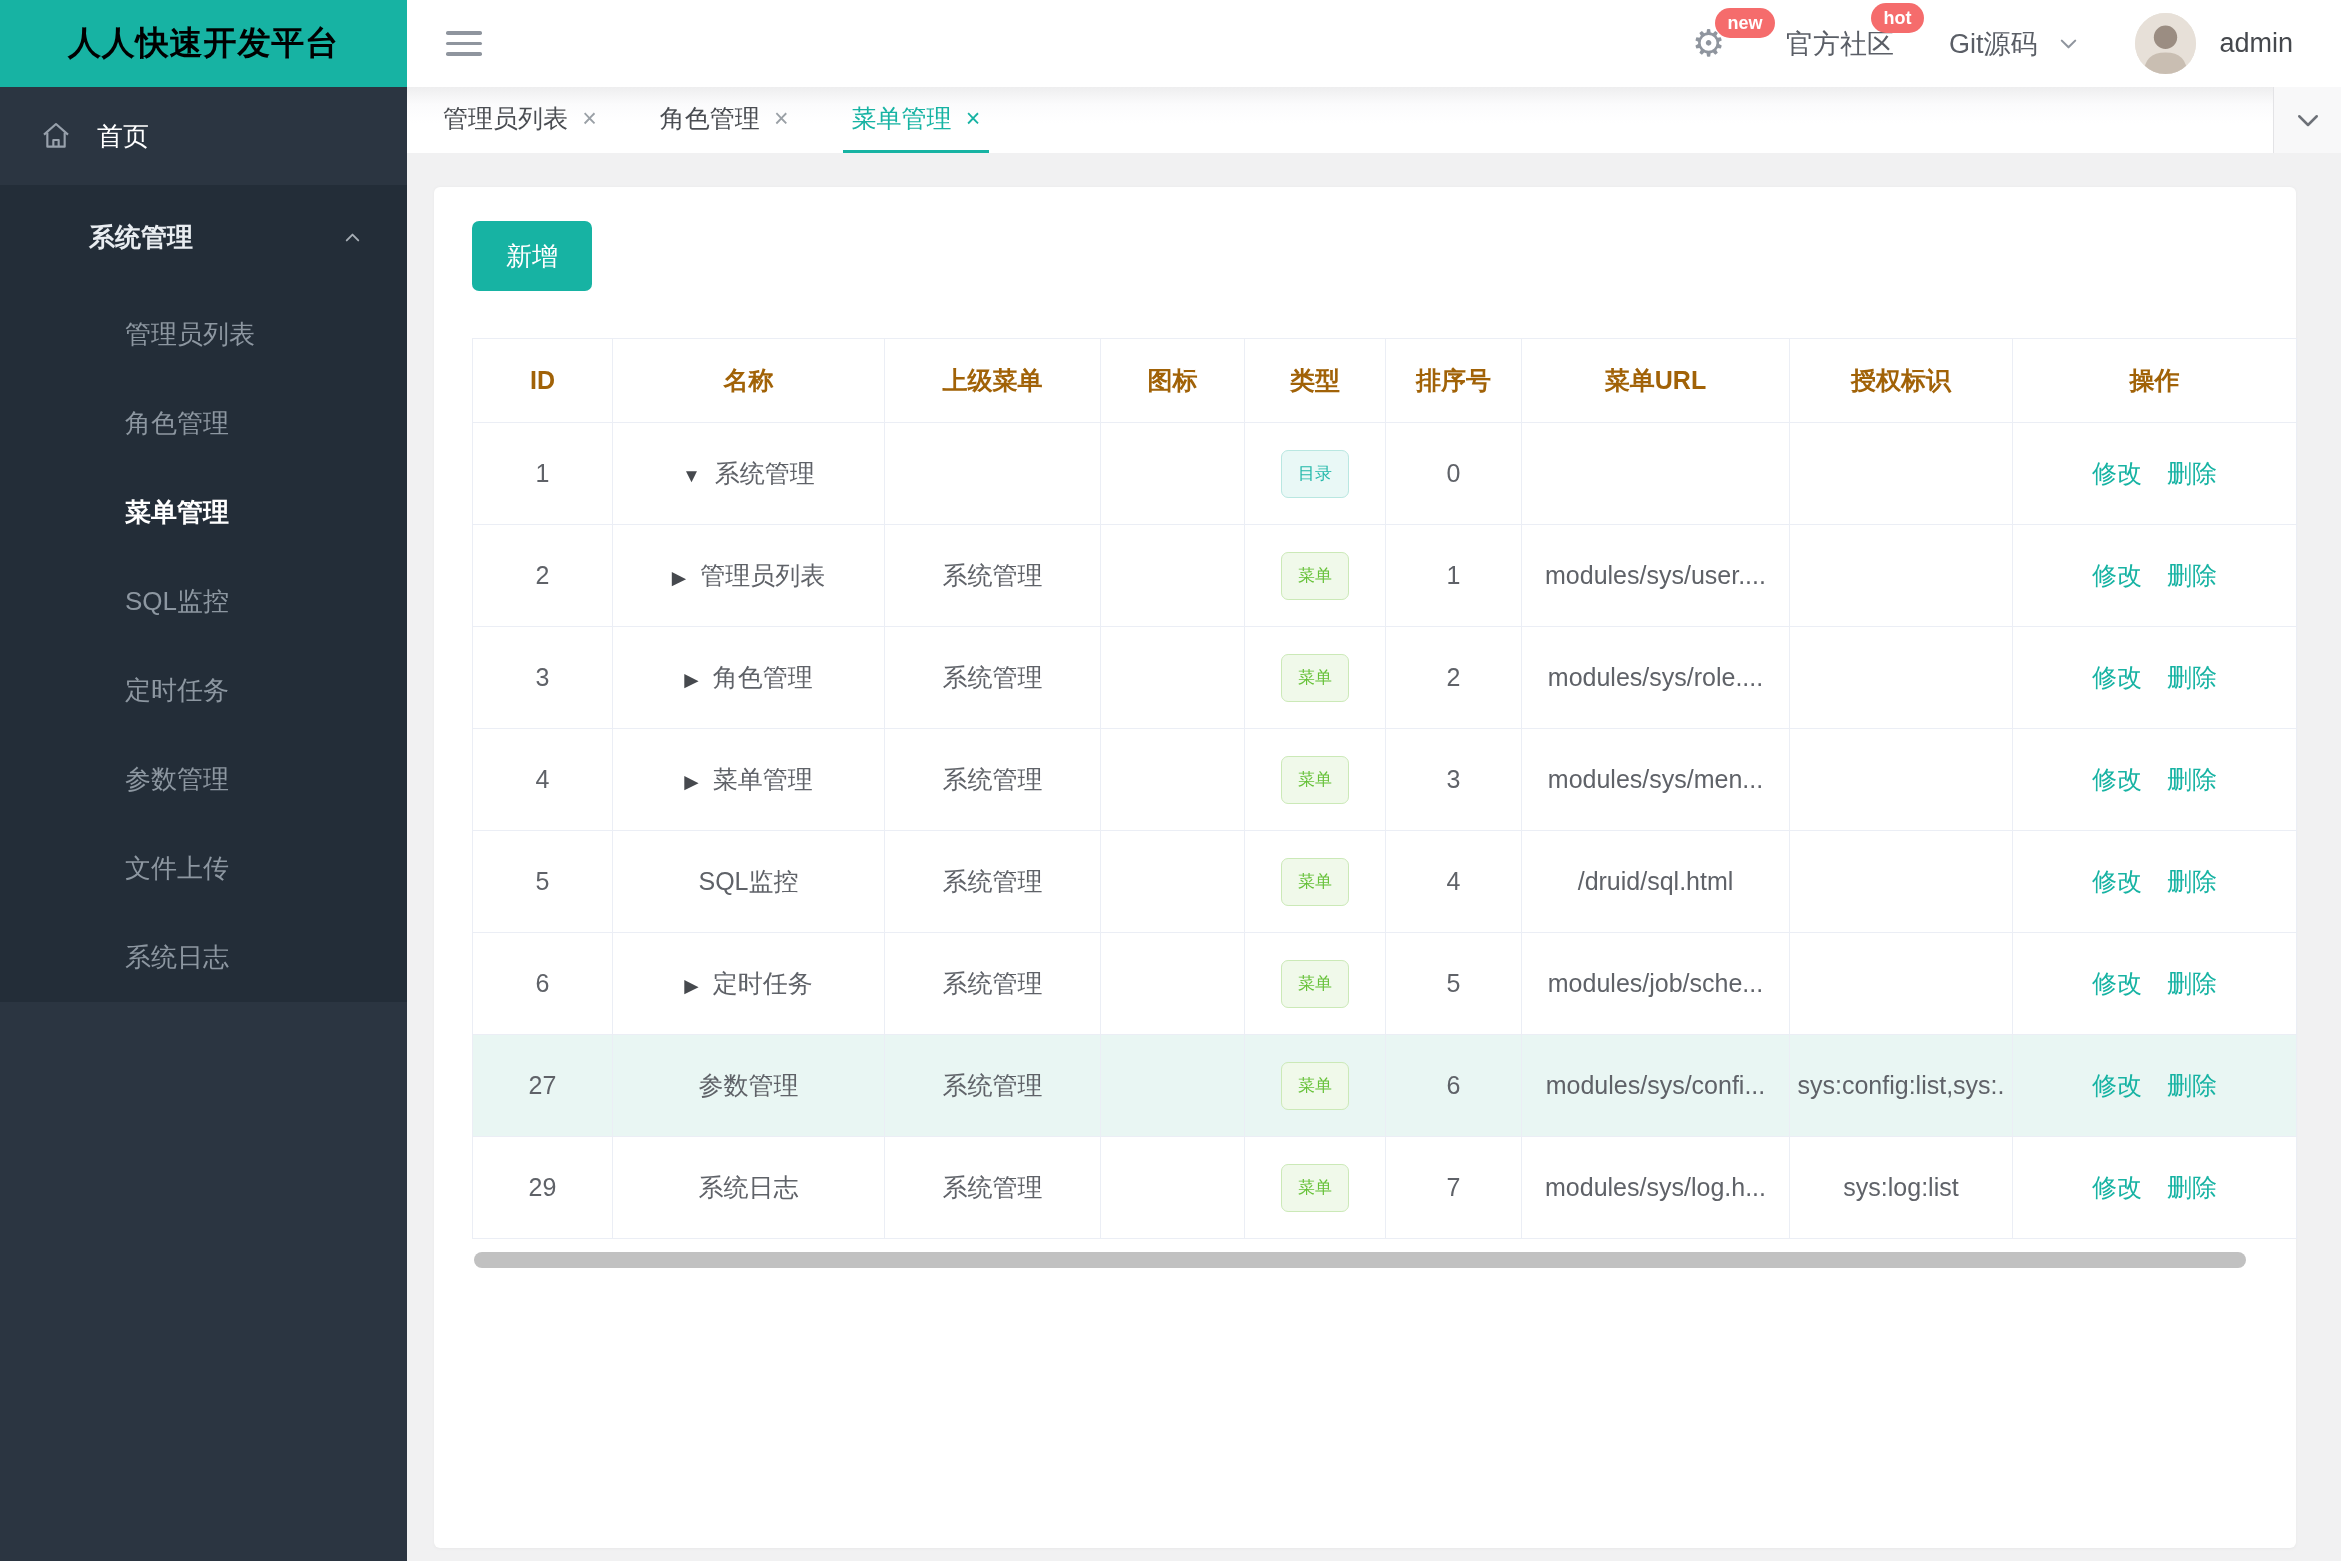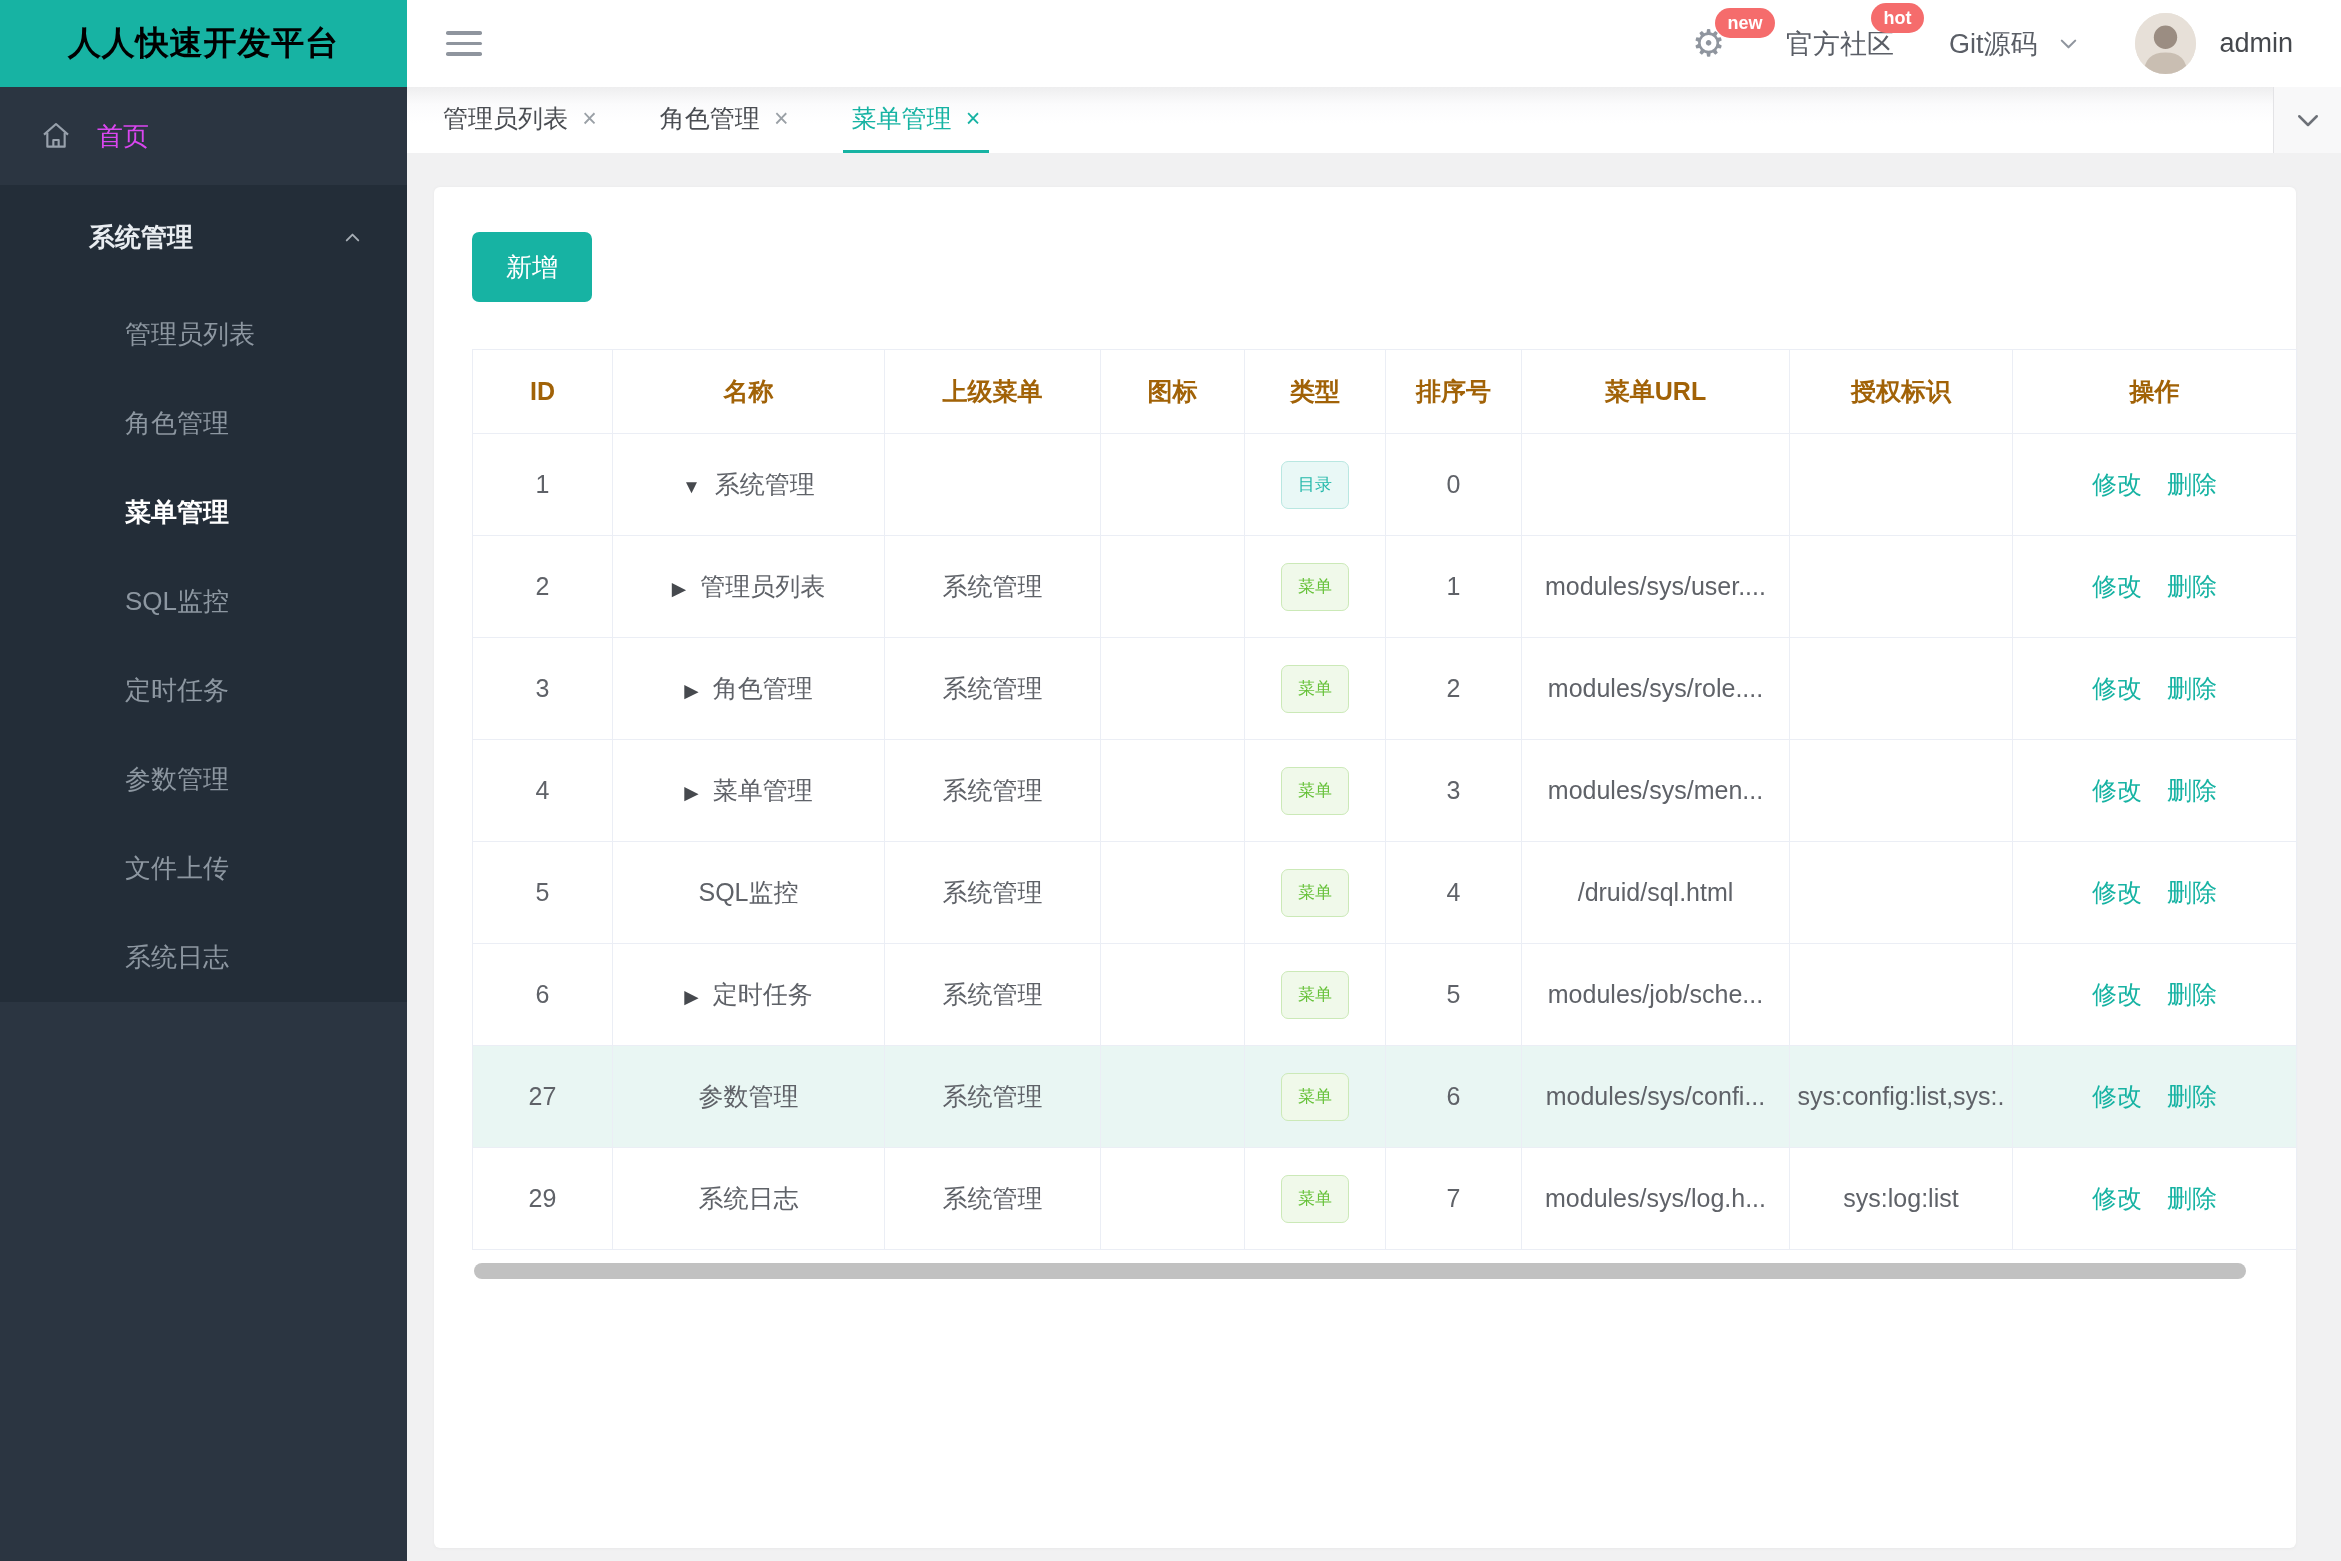--- a/index.html
+++ b/index.html
@@ -32,21 +32,21 @@
   .hdr-link .badge { top:-23px; right:-30px; }
   .git-wrap { display:flex; align-items:center; gap:20px; }
   .chev { width:23px; height:23px; }
   .user-wrap { display:flex; align-items:center; gap:23px; }
   .avatar { width:61px; height:61px; border-radius:50%; overflow:hidden; background:#e7e1da; }
   .admin-name { font-size:27px; color:#45484d; }
   
   .sidebar { position:absolute; left:0; top:87px; width:407px; bottom:0; background:#2b3541; }
   .side-home {
     height:98px; display:flex; align-items:center; gap:25px; padding-left:40px;
-    color:#d946ef; font-size:26px; cursor:pointer;
+    color:#ffffff; font-size:26px; cursor:pointer;
   }
   .side-group { background:#232d38; }
   .group-header {
     height:105px; display:flex; align-items:center; padding-left:89px;
     color:#e9edf1; font-size:26px; font-weight:bold; position:relative; cursor:pointer;
   }
   .group-header .chev { position:absolute; right:43px; }
   .side-items li {
     list-style:none; height:89px; display:flex; align-items:center; padding-left:125px;
     color:#8d97a1; font-size:26px; cursor:pointer;
@@ -68,21 +68,21 @@
   .tabs-dd {
     position:absolute; right:0; top:0; bottom:0; width:69px; background:#f8f8f9;
     border-left:0.9px solid #e3e3e6; display:flex; align-items:center; justify-content:center; cursor:pointer;
   }
   .tabs-dd .chev { width:30px; height:30px; }
   
   .content { position:absolute; left:407px; top:153px; right:0; bottom:0; background:#f1f1f2; }
   .card {
     position:absolute; left:27px; top:34px; right:46px; bottom:14.2px;
     background:#fff; border-radius:6px; box-shadow:0 0.9px 3.6px rgba(0,0,0,.04);
-    padding:45px 38px 0 38px;
+    padding:34px 38px 0 38px;
   }
   .btn-add {
     display:inline-block; background:#17b3a3; color:#fff; font-size:26px;
     padding:0 34px; height:70px; line-height:70px; border:none; border-radius:7.1px; cursor:pointer;
   }
   
   table { border-collapse:collapse; table-layout:fixed; width:1824px; margin-top:47px;
           border:0.9px solid #ebeef5; }
   th, td {
     border-right:0.9px solid #ebeef5; border-bottom:0.9px solid #ebeef5;

